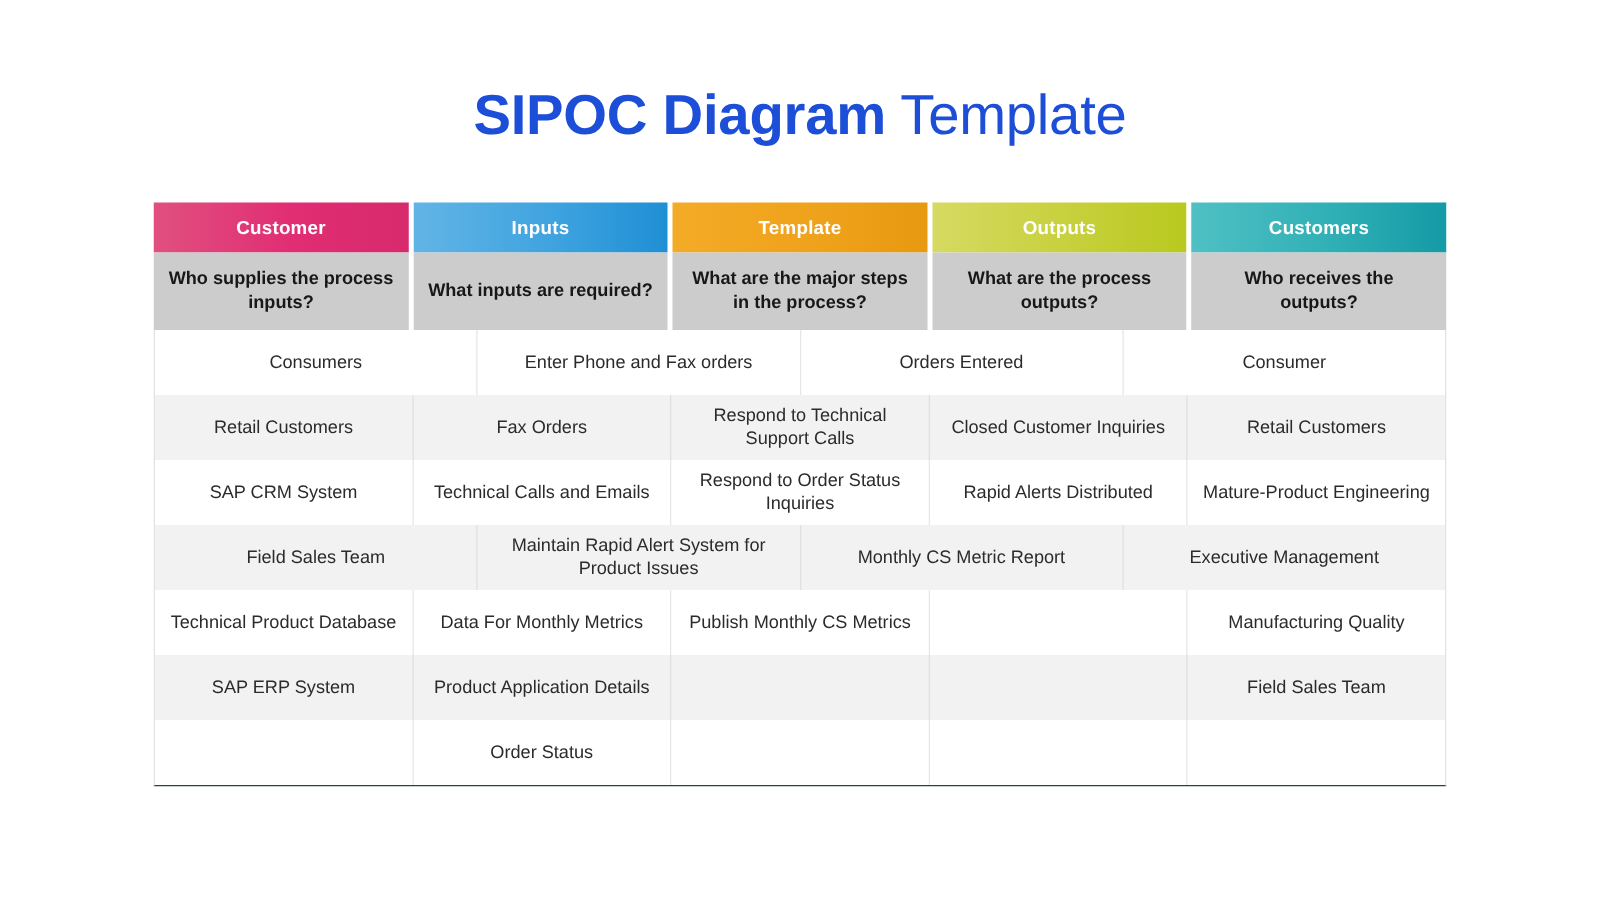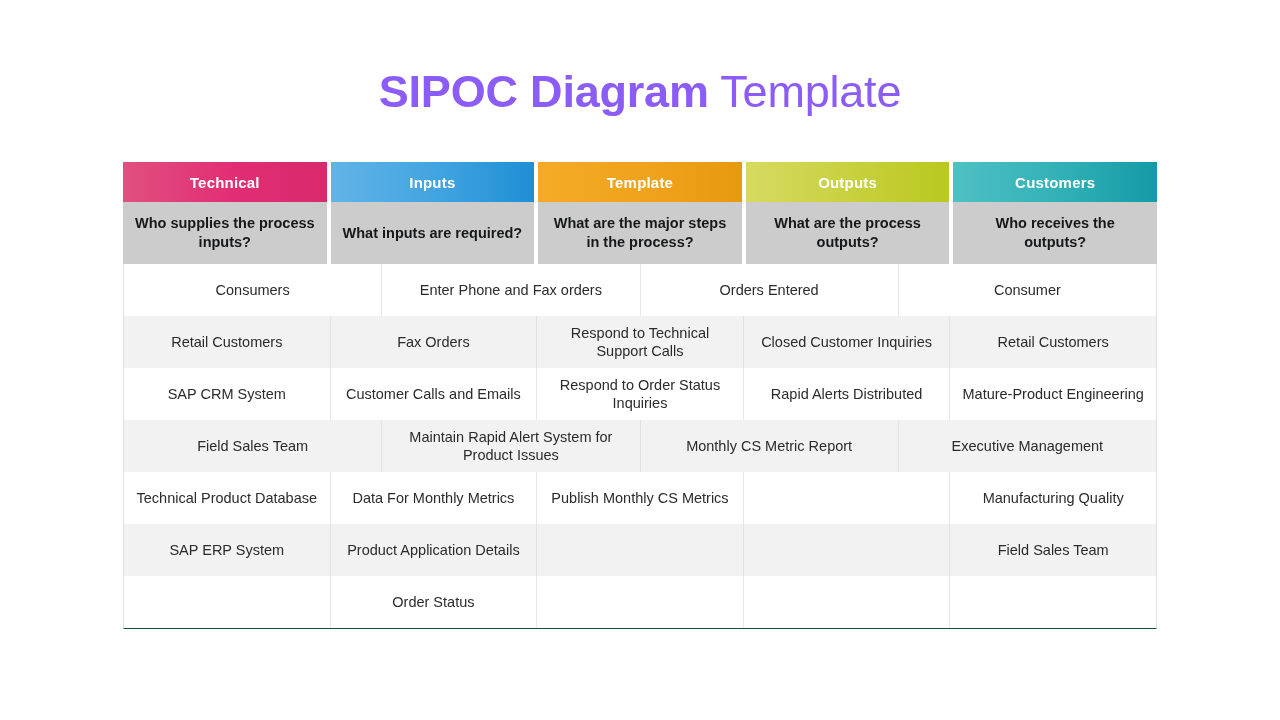--- a/index.html
+++ b/index.html
@@ -21,21 +21,21 @@
 
   
   #title {
     position: absolute;
     top: 62px;
     left: 0;
     width: 1280px;
     text-align: center;
     font-size: 45px;
     line-height: 60px;
-    color: #8b5cf6;
+    color: #1d4ed8;
     letter-spacing: -0.2px;
     white-space: nowrap;
   }
   #title .t-bold   { font-weight: 700; }
   #title .t-light  { font-weight: 400; }
 
   
   #sipoc {
     position: absolute;
     left: 123px;
@@ -122,21 +122,21 @@
 <div id="slide">
 
   <h1 id="title">
     <span class="t-bold">SIPOC Diagram</span><span class="t-light"> Template</span>
   </h1>
 
   <div id="sipoc">
 
     <div class="row hdr-row">
       <div class="cell hdr-cell hdr-suppliers">
-        <span>Technical</span>
+        <span>Customer</span>
       </div>
       <div class="cell hdr-cell hdr-inputs">
         <span>Inputs</span>
       </div>
       <div class="cell hdr-cell hdr-processes">
         <span>Template</span>
       </div>
       <div class="cell hdr-cell hdr-outputs">
         <span>Outputs</span>
       </div>
@@ -165,21 +165,21 @@
       <div class="row d-row even">
         <div class="cell d-cell">Retail Customers</div>
         <div class="cell d-cell">Fax Orders</div>
         <div class="cell d-cell">Respond to Technical Support Calls</div>
         <div class="cell d-cell">Closed Customer Inquiries</div>
         <div class="cell d-cell">Retail Customers</div>
       </div>
 
       <div class="row d-row odd">
         <div class="cell d-cell">SAP CRM System</div>
-        <div class="cell d-cell">Customer Calls and Emails</div>
+        <div class="cell d-cell">Technical Calls and Emails</div>
         <div class="cell d-cell">Respond to Order Status Inquiries</div>
         <div class="cell d-cell">Rapid Alerts Distributed</div>
         <div class="cell d-cell">Mature-Product Engineering</div>
       </div>
 
       <div class="row d-row even">
         <div class="cell d-cell">Field Sales Team</div>
         <div class="cell d-cell">Maintain Rapid Alert System for Product Issues</div>
         <div class="cell d-cell">Monthly CS Metric Report</div>
         <div class="cell d-cell">Executive Management</div>

